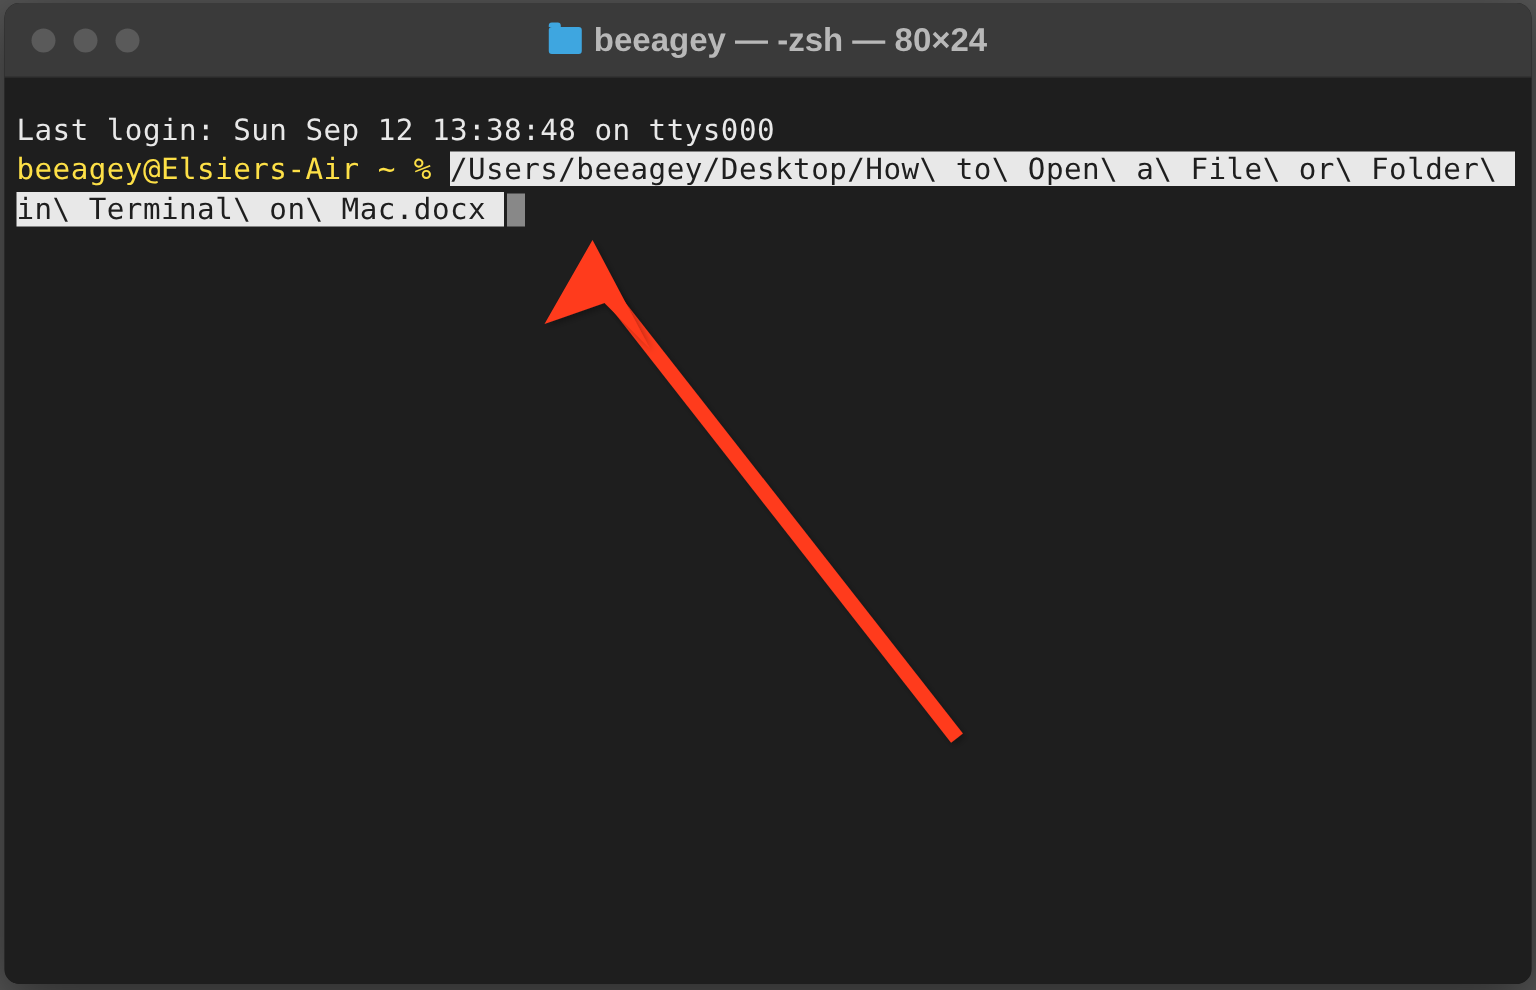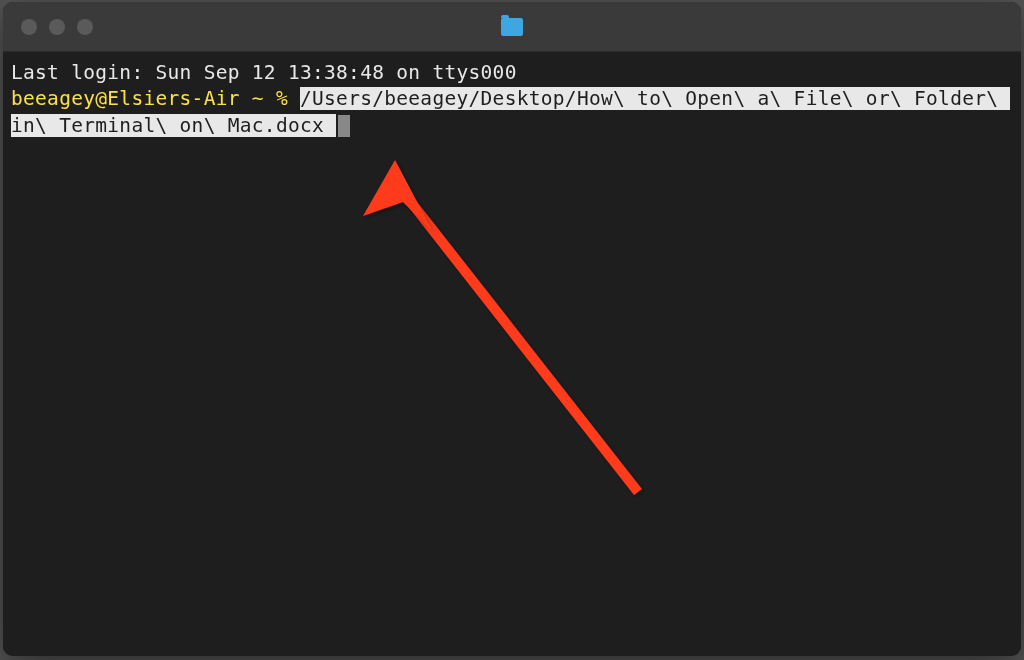--- a/index.html
+++ b/index.html
@@ -73,21 +73,21 @@
     }
     .window-title {
       color: #b8b8b8;
       font-size: 22px;
       font-weight: 600;
     }
     .terminal-body {
       width: 100%;
       height: calc(100% - 50px);
       background: #1e1e1e;
-      padding: 8px 8px;
+      padding: 22px 8px;
       font-family: "SF Mono", "Menlo", "Monaco", "Consolas", monospace;
       font-size: 19.5px;
       color: #e8e8e8;
       line-height: 1.35;
       letter-spacing: 0.3px;
       position: relative;
     }
     .terminal-line {
       white-space: pre-wrap;
       word-break: break-all;
@@ -119,20 +119,21 @@
 
 <div class="window">
   <div class="titlebar">
     <div class="traffic-lights">
       <div class="traffic-light"></div>
       <div class="traffic-light"></div>
       <div class="traffic-light"></div>
     </div>
     <div class="title-center">
       <div class="folder-icon"></div>
+      <div class="window-title">beeagey — -zsh — 80×24</div>
     </div>
   </div>
   <div class="terminal-body">
     <div class="terminal-line">Last login: Sun Sep 12 13:38:48 on ttys000</div>
     <div class="terminal-line"><span class="prompt">beeagey@Elsiers-Air ~ % </span><span class="highlighted">/Users/beeagey/Desktop/How\ to\ Open\ a\ File\ or\ Folder\ in\ Terminal\ on\ Mac.docx </span><span class="cursor-block"></span></div>
 
     <svg class="arrow-overlay" width="400" height="360" viewBox="0 0 400 360">
       <defs>
         <filter id="shadow" x="-20%" y="-20%" width="140%" height="140%">
           <feDropShadow dx="2" dy="2" stdDeviation="2" flood-opacity="0.3"></feDropShadow>

